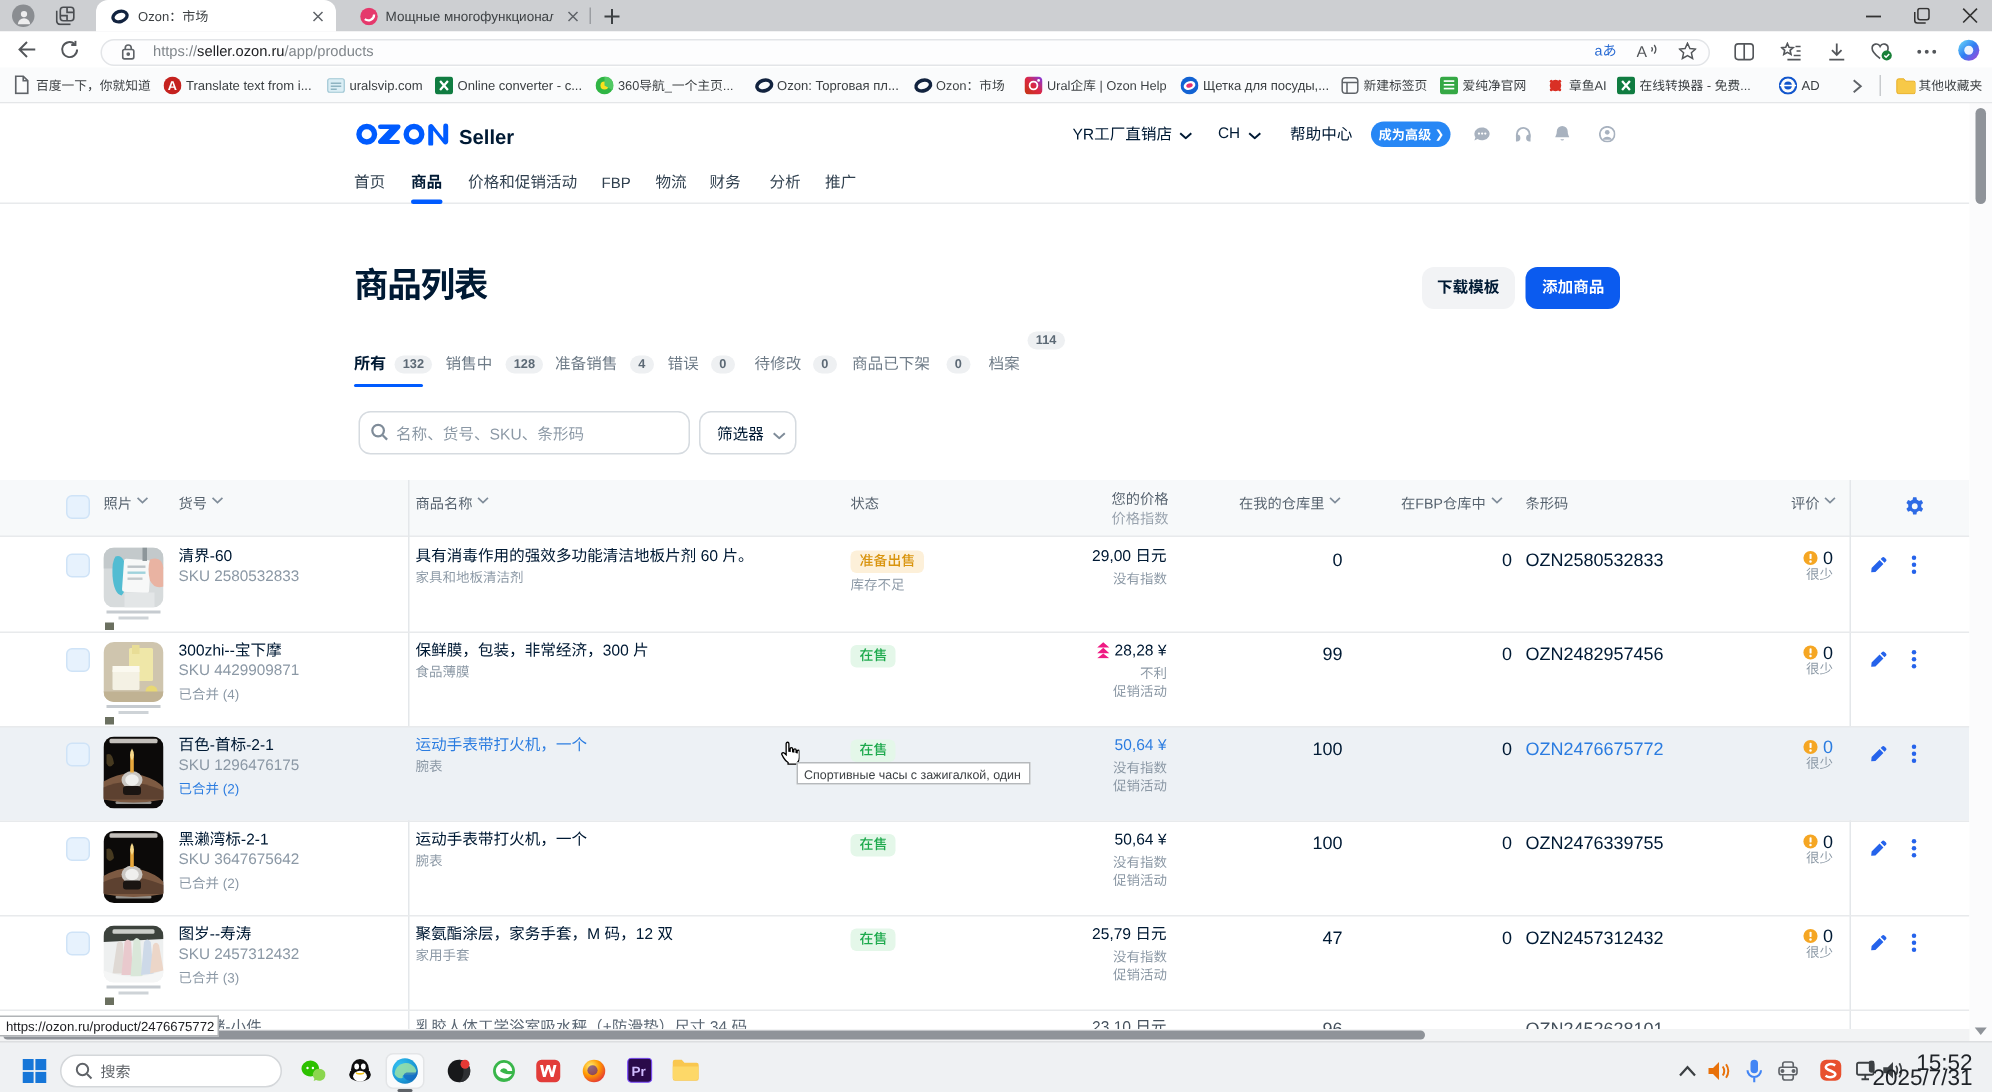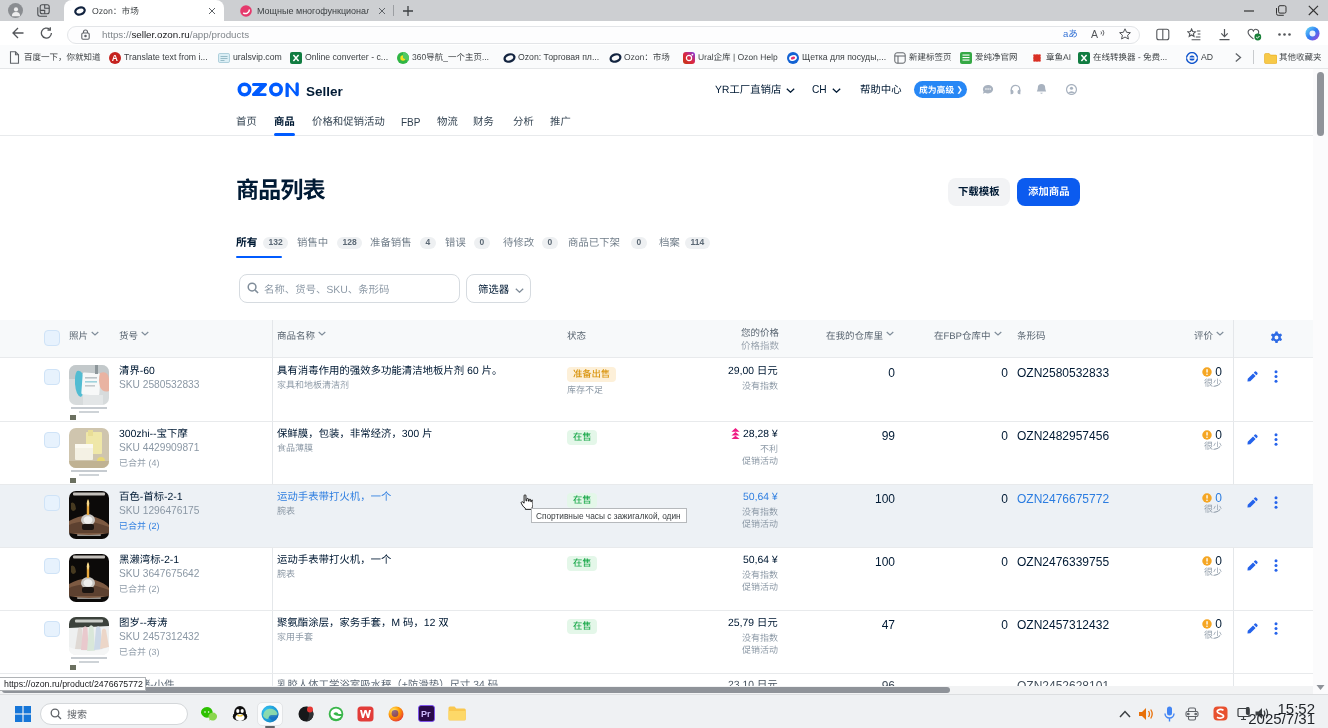--- a/index.html
+++ b/index.html
@@ -444,21 +444,21 @@
         <use href="#g114" transform="translate(10.4 0) scale(0.0104)"></use>
         <use href="#g115" transform="translate(20.8 0) scale(0.0104)"></use>
         <use href="#g12" transform="translate(31.2 0) scale(0.0104)"></use>
         <use href="#g116" transform="translate(41.6 0) scale(0.0104)"></use>
       </svg></div>
     <div style="position:absolute;left:631px;top:168px;white-space:nowrap;font-size:0"><span style="display:inline-block;background:#eef0f2;border-radius:6px;padding:1px 5.5px;font-size:8.5px;font-weight:700;color:#5c6975;line-height:9.5px;vertical-align:1.5px">0</span></div>
     <div style="position:absolute;left:659px;top:168px;white-space:nowrap;font-size:0"><svg class="t" width="21" height="12" viewBox="0 -9 21 12" style="fill:#6e7b87">
         <use href="#g117" transform="translate(0.0 0) scale(0.0104)"></use>
         <use href="#g118" transform="translate(10.4 0) scale(0.0104)"></use>
       </svg></div>
-    <div style="position:absolute;left:685px;top:168px;white-space:nowrap;font-size:0"><span style="display:inline-block;background:#eef0f2;border-radius:6px;padding:1px 5.5px;font-size:8.5px;font-weight:700;color:#5c6975;line-height:9.5px;vertical-align:1.5px">114</span></div>
+    <div style="position:absolute;left:685px;top:152px;white-space:nowrap;font-size:0"><span style="display:inline-block;background:#eef0f2;border-radius:6px;padding:1px 5.5px;font-size:8.5px;font-weight:700;color:#5c6975;line-height:9.5px;vertical-align:1.5px">114</span></div>
     <div class="abs" style="left:236px;top:186.5px;width:46px;height:2.5px;background:#005bff;border-radius:2px"></div>
     <div class="abs" style="left:239px;top:205px;width:221px;height:29px;border:1px solid #d6dbe0;border-radius:8px;background:#fff"></div>
     <svg class="abs" style="left:247px;top:213px" width="12" height="12" viewBox="0 0 13 13" fill="none" stroke="#7f8c99" stroke-width="1.6">
       <circle cx="5.5" cy="5.5" r="4.2"></circle>
       <path d="M8.8 8.8 L12 12"></path>
     </svg>
     <div style="position:absolute;left:264px;top:215px;white-space:nowrap;font-size:0"><svg class="t" width="126" height="12" viewBox="0 -9 126 12" style="fill:#8b98a5">
         <use href="#g119" transform="translate(0.0 0) scale(0.0104)"></use>
         <use href="#g120" transform="translate(10.4 0) scale(0.0104)"></use>
         <use href="#g121" transform="translate(20.8 0) scale(0.0104)"></use>

